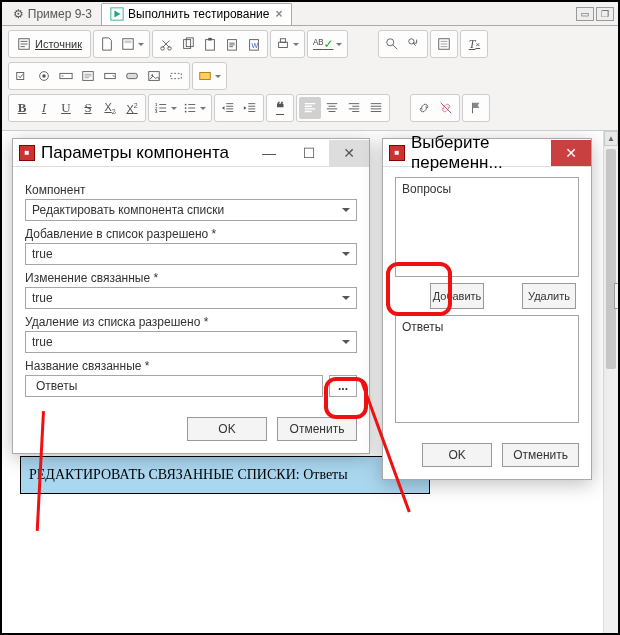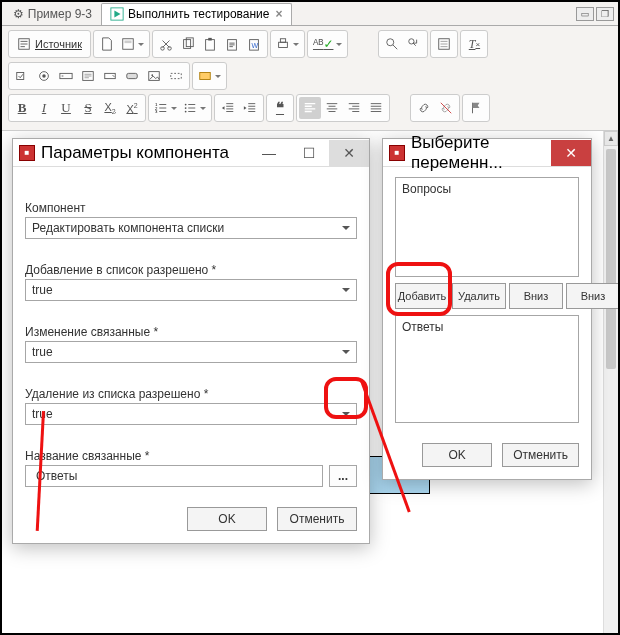--- a/index.html
+++ b/index.html
@@ -34,31 +34,31 @@
   .scrollbar-v .thumb { position:absolute; left:2px; right:2px; top:18px; height:220px; background:#c8c8c8; border-radius:2px;}
   
   .dialog { position:absolute; background:#fff; border:1px solid #aaa; box-shadow:0 4px 18px rgba(0,0,0,0.25); }
   .dlg-title { display:flex; align-items:center; height:28px; background:#fff; border-bottom:1px solid #ddd; padding:0 0 0 6px;}
   .dlg-title .ticon { width:16px; height:16px; background:#c33; border:1px solid #800; margin-right:6px; display:flex; align-items:center; justify-content:center; font-size:8px; font-weight:bold; color:#fff;}
   .dlg-title .ttext { flex:1; font-size:17px; color:#000;}
   .dlg-title .tbtns { display:flex;}
   .dlg-title .tbtn { width:40px; height:26px; display:flex; align-items:center; justify-content:center; color:#555; font-size:14px; cursor:pointer;}
   .dlg-title .tbtn.close-red { background:#c94040; color:#fff; }
   .dlg-body { padding:10px 12px; font-size:12px; color:#333;}
-  .form-label { margin-top:24px; margin-bottom:2px;}
+  .form-label { margin-top:6px; margin-bottom:2px;}
   .form-control { width:100%; border:1px solid #a6a6a6; background:#fff; height:22px; padding:2px 6px; font-size:12px; color:#333; position:relative; display:flex; align-items:center;}
   .form-control.select::after { content:""; position:absolute; right:6px; top:8px; border:4px solid transparent; border-top-color:#555;}
   .form-row-btn { display:flex; gap:6px; align-items:center;}
   .browse-btn { width:28px; height:22px; border:1px solid #a6a6a6; background:#fdfdfd; display:flex; align-items:center; justify-content:center; font-weight:bold; color:#333; cursor:pointer;}
   .dlg-foot { display:flex; justify-content:flex-end; gap:10px; padding:10px 12px 12px; }
   .btn { min-width:80px; height:24px; border:1px solid #999; background:#f4f4f4; font-size:12px; color:#333; cursor:pointer; display:flex; align-items:center; justify-content:center; padding:0 10px;}
   
   .dlg2 .list-top { border:1px solid #a6a6a6; height:100px; padding:4px 6px; margin-bottom:6px;}
   .dlg2 .btn-row { display:flex; gap:3px; margin-bottom:6px;}
-  .dlg2 .btn-row .btn { min-width:54px; padding:12px 6px; height:18px; font-size:11px;}
+  .dlg2 .btn-row .btn { min-width:54px; padding:12px 6px; height:18px; font-size:11px;margin-left:35px;}
   .dlg2 .list-bot { border:1px solid #a6a6a6; height:108px; padding:4px 6px;}
   
   .ring { position:absolute; border:4px solid #e11; border-radius:12px; pointer-events:none;}
   .red-line { position:absolute; background:#e11; width:3px; transform-origin:top left; pointer-events:none;}
 </style>
 </head>
 <body>
 
 <div class="app">
 

